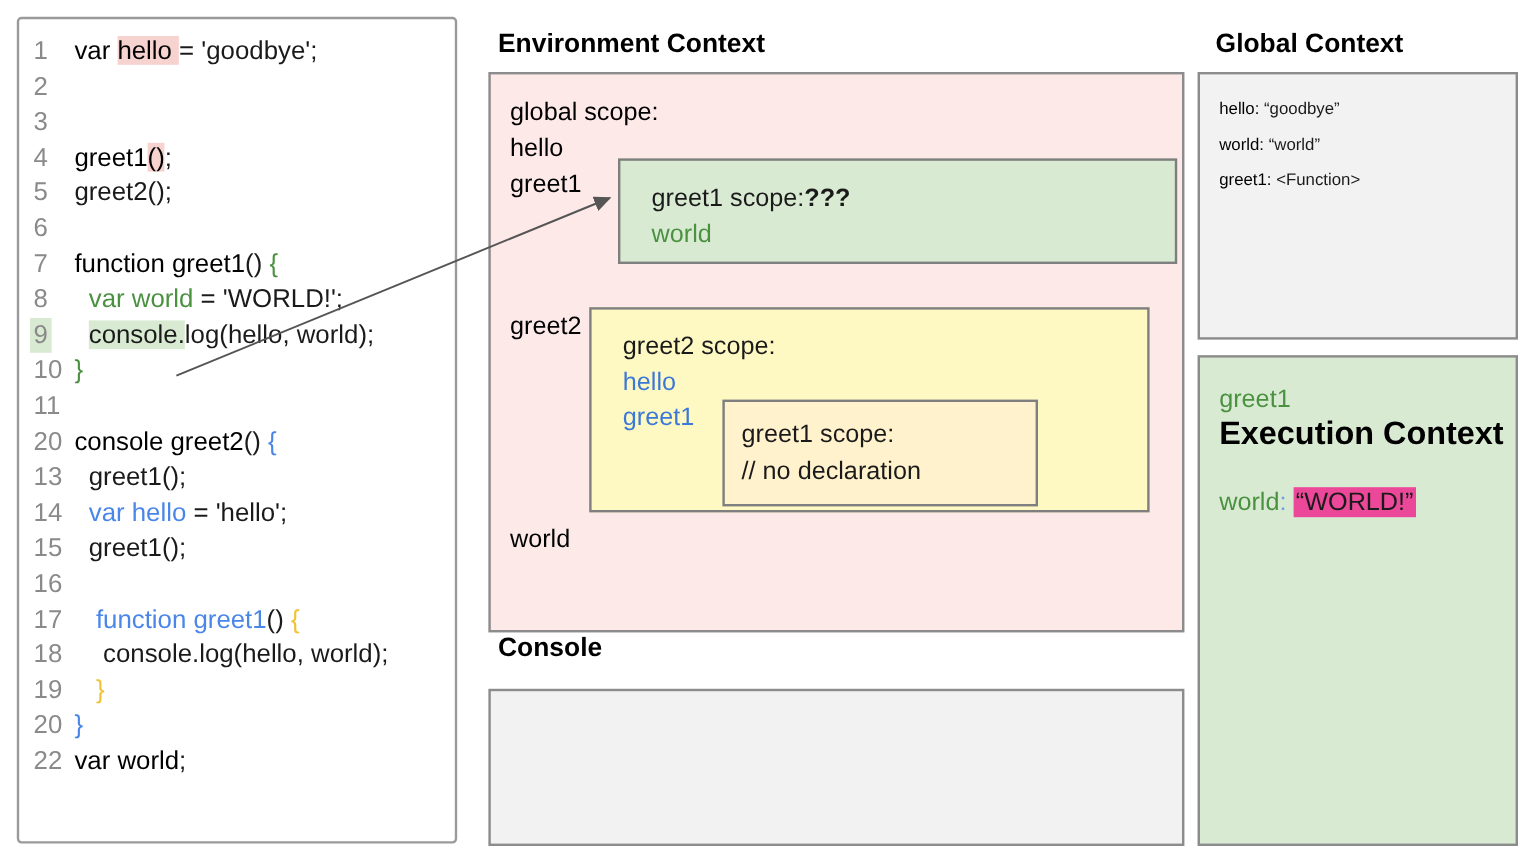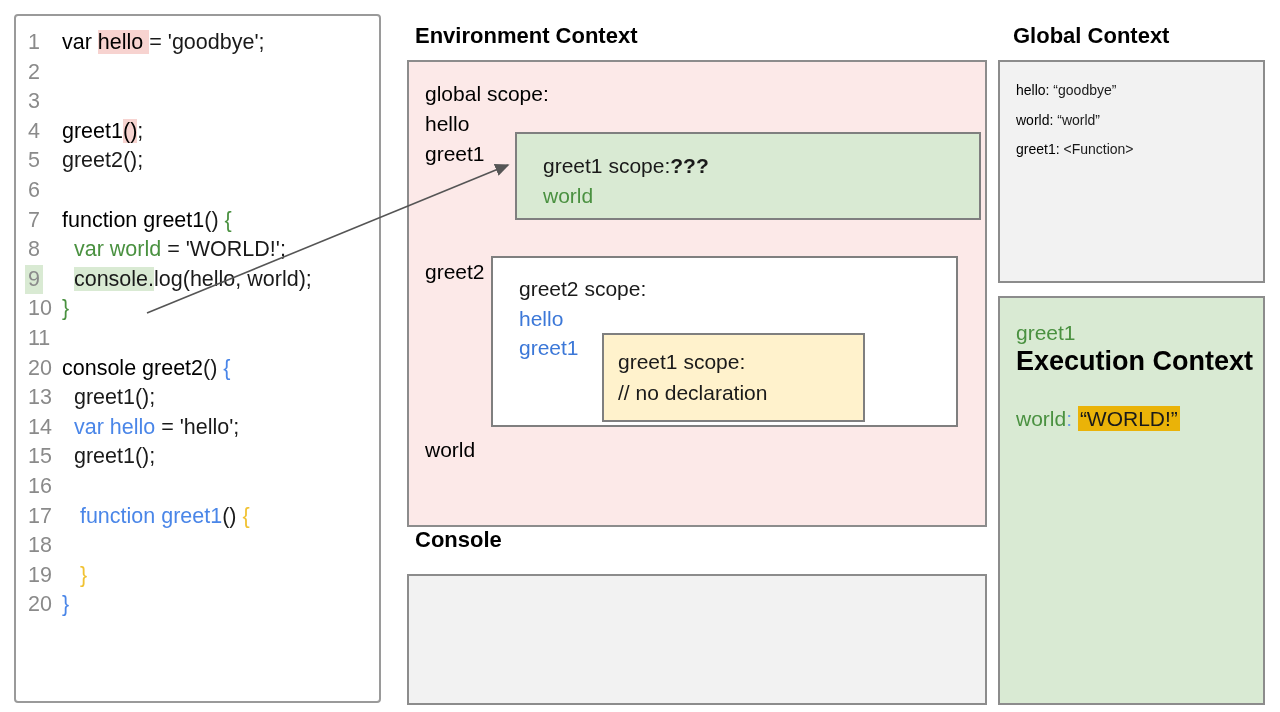--- a/index.html
+++ b/index.html
@@ -28,21 +28,21 @@
   
   .section-title{font-size:22px;font-weight:bold;color:#000;}
   .er-title{left:415px;top:23px;}
   .er-box{
     left:407px;top:60px;width:580px;height:467px;box-sizing:border-box;
     background:#fce9e8;border:2px solid #8c8c8c;font-size:21px;line-height:30px;
   }
   .er-label{position:absolute;left:16px;}
   .scope-box{position:absolute;box-sizing:border-box;border:2px solid #7f7f7f;}
   .greet1-scope{left:82px;top:70px;width:466px;height:88px;background:#d9ead3;padding:17px 0 0 26px;margin-left:24px;}
-  .greet2-scope{left:82px;top:194px;width:467px;height:171px;background:#ffffff;padding:16px 0 0 26px;line-height:29.5px;}
+  .greet2-scope{left:82px;top:194px;width:467px;height:171px;background:#fef9c3;padding:16px 0 0 26px;line-height:29.5px;}
   .inner-yellow{left:109px;top:75px;width:263px;height:89px;background:#fff2cc;padding:11px 0 0 14px;line-height:31px;font-size:21px;}
   .q3{font-weight:bold;}
   .console-title{left:415px;top:527px;}
   .console-box{
     left:407px;top:574px;width:580px;height:131px;box-sizing:border-box;
     background:#f2f2f2;border:2px solid #8c8c8c;
   }
   
   .gc-title{left:1013px;top:23px;}
   .gc-box{
@@ -51,21 +51,21 @@
     font-size:14px;line-height:29.5px;padding:14px 0 0 16px;
   }
   .ec-box{
     left:998px;top:296px;width:267px;height:409px;box-sizing:border-box;
     background:#d9ead3;border:2px solid #8c8c8c;
     font-size:21px;line-height:29px;
   }
   .ec-greet1{position:absolute;left:16px;top:20px;color:#4a9140;}
   .ec-title{position:absolute;left:16px;top:49px;font-weight:bold;font-size:27px;color:#000;}
   .ec-world{position:absolute;left:16px;top:106px;}
-  .hl-lavender{background:#eab308;padding:1px 2px;margin-top:46px;}
+  .hl-lavender{background:#ec4899;padding:1px 2px;margin-top:46px;}
   .c-lightblue{color:#6d9eeb;}
   
   .arrow-svg{left:0;top:0;width:1280px;height:712px;pointer-events:none;z-index:5;}
 </style>
 </head>
 <body>
 
 <div class="abs code-panel">
   <div>
       <div class="code-line"><span class="line-num"><span class="num-in">1</span></span><span class="code-content"><span class="c-red">var </span><span class="c-red hl-pink">hello </span><span class="c-black">= 'goodbye';</span></span></div>
@@ -78,23 +78,24 @@
       <div class="code-line"><span class="line-num"><span class="num-in">8</span></span><span class="code-content"><span class="c-black">  </span><span class="c-green">var world</span><span class="c-black"> = 'WORLD!';</span></span></div>
       <div class="code-line"><span class="line-num"><span class="num-in hl-green">9</span></span><span class="code-content"><span class="c-black">  </span><span class="c-black hl-green">console.</span><span class="c-black">log(hello, world);</span></span></div>
       <div class="code-line"><span class="line-num"><span class="num-in">10</span></span><span class="code-content"><span class="c-green">}</span></span></div>
       <div class="code-line"><span class="line-num"><span class="num-in">11</span></span><span class="code-content"></span></div>
       <div class="code-line"><span class="line-num"><span class="num-in">20</span></span><span class="code-content"><span class="c-red">console greet2</span><span class="c-black">() </span><span class="c-blue">{</span></span></div>
       <div class="code-line"><span class="line-num"><span class="num-in">13</span></span><span class="code-content"><span class="c-black">  greet1();</span></span></div>
       <div class="code-line"><span class="line-num"><span class="num-in">14</span></span><span class="code-content"><span class="c-black">  </span><span class="c-blue">var hello</span><span class="c-black"> = 'hello';</span></span></div>
       <div class="code-line"><span class="line-num"><span class="num-in">15</span></span><span class="code-content"><span class="c-black">  greet1();</span></span></div>
       <div class="code-line"><span class="line-num"><span class="num-in">16</span></span><span class="code-content"></span></div>
       <div class="code-line"><span class="line-num"><span class="num-in">17</span></span><span class="code-content"><span class="c-black">   </span><span class="c-blue">function greet1</span><span class="c-black">() </span><span class="c-yellow">{</span></span></div>
-      <div class="code-line"><span class="line-num"><span class="num-in">18</span></span></div>
+      <div class="code-line"><span class="line-num"><span class="num-in">18</span></span><span class="code-content"><span class="c-black">    console.log(hello, world);</span></span></div>
       <div class="code-line"><span class="line-num"><span class="num-in">19</span></span><span class="code-content"><span class="c-black">   </span><span class="c-yellow">}</span></span></div>
       <div class="code-line"><span class="line-num"><span class="num-in">20</span></span><span class="code-content"><span class="c-blue">}</span></span></div>
+      <div class="code-line"><span class="line-num"><span class="num-in">22</span></span><span class="code-content"><span class="c-red">var world</span><span class="c-black">;</span></span></div>
     </div>
 </div>
 
 <div class="abs section-title er-title">Environment Context</div>
 
 <div class="abs er-box">
   <div class="er-label" style="top:17px;color:#000;">global scope:</div>
   <div class="er-label c-red" style="top:47px;">hello</div>
   <div class="er-label c-red" style="top:77px;">greet1</div>
   <div class="er-label c-red" style="top:195px;">greet2</div>

